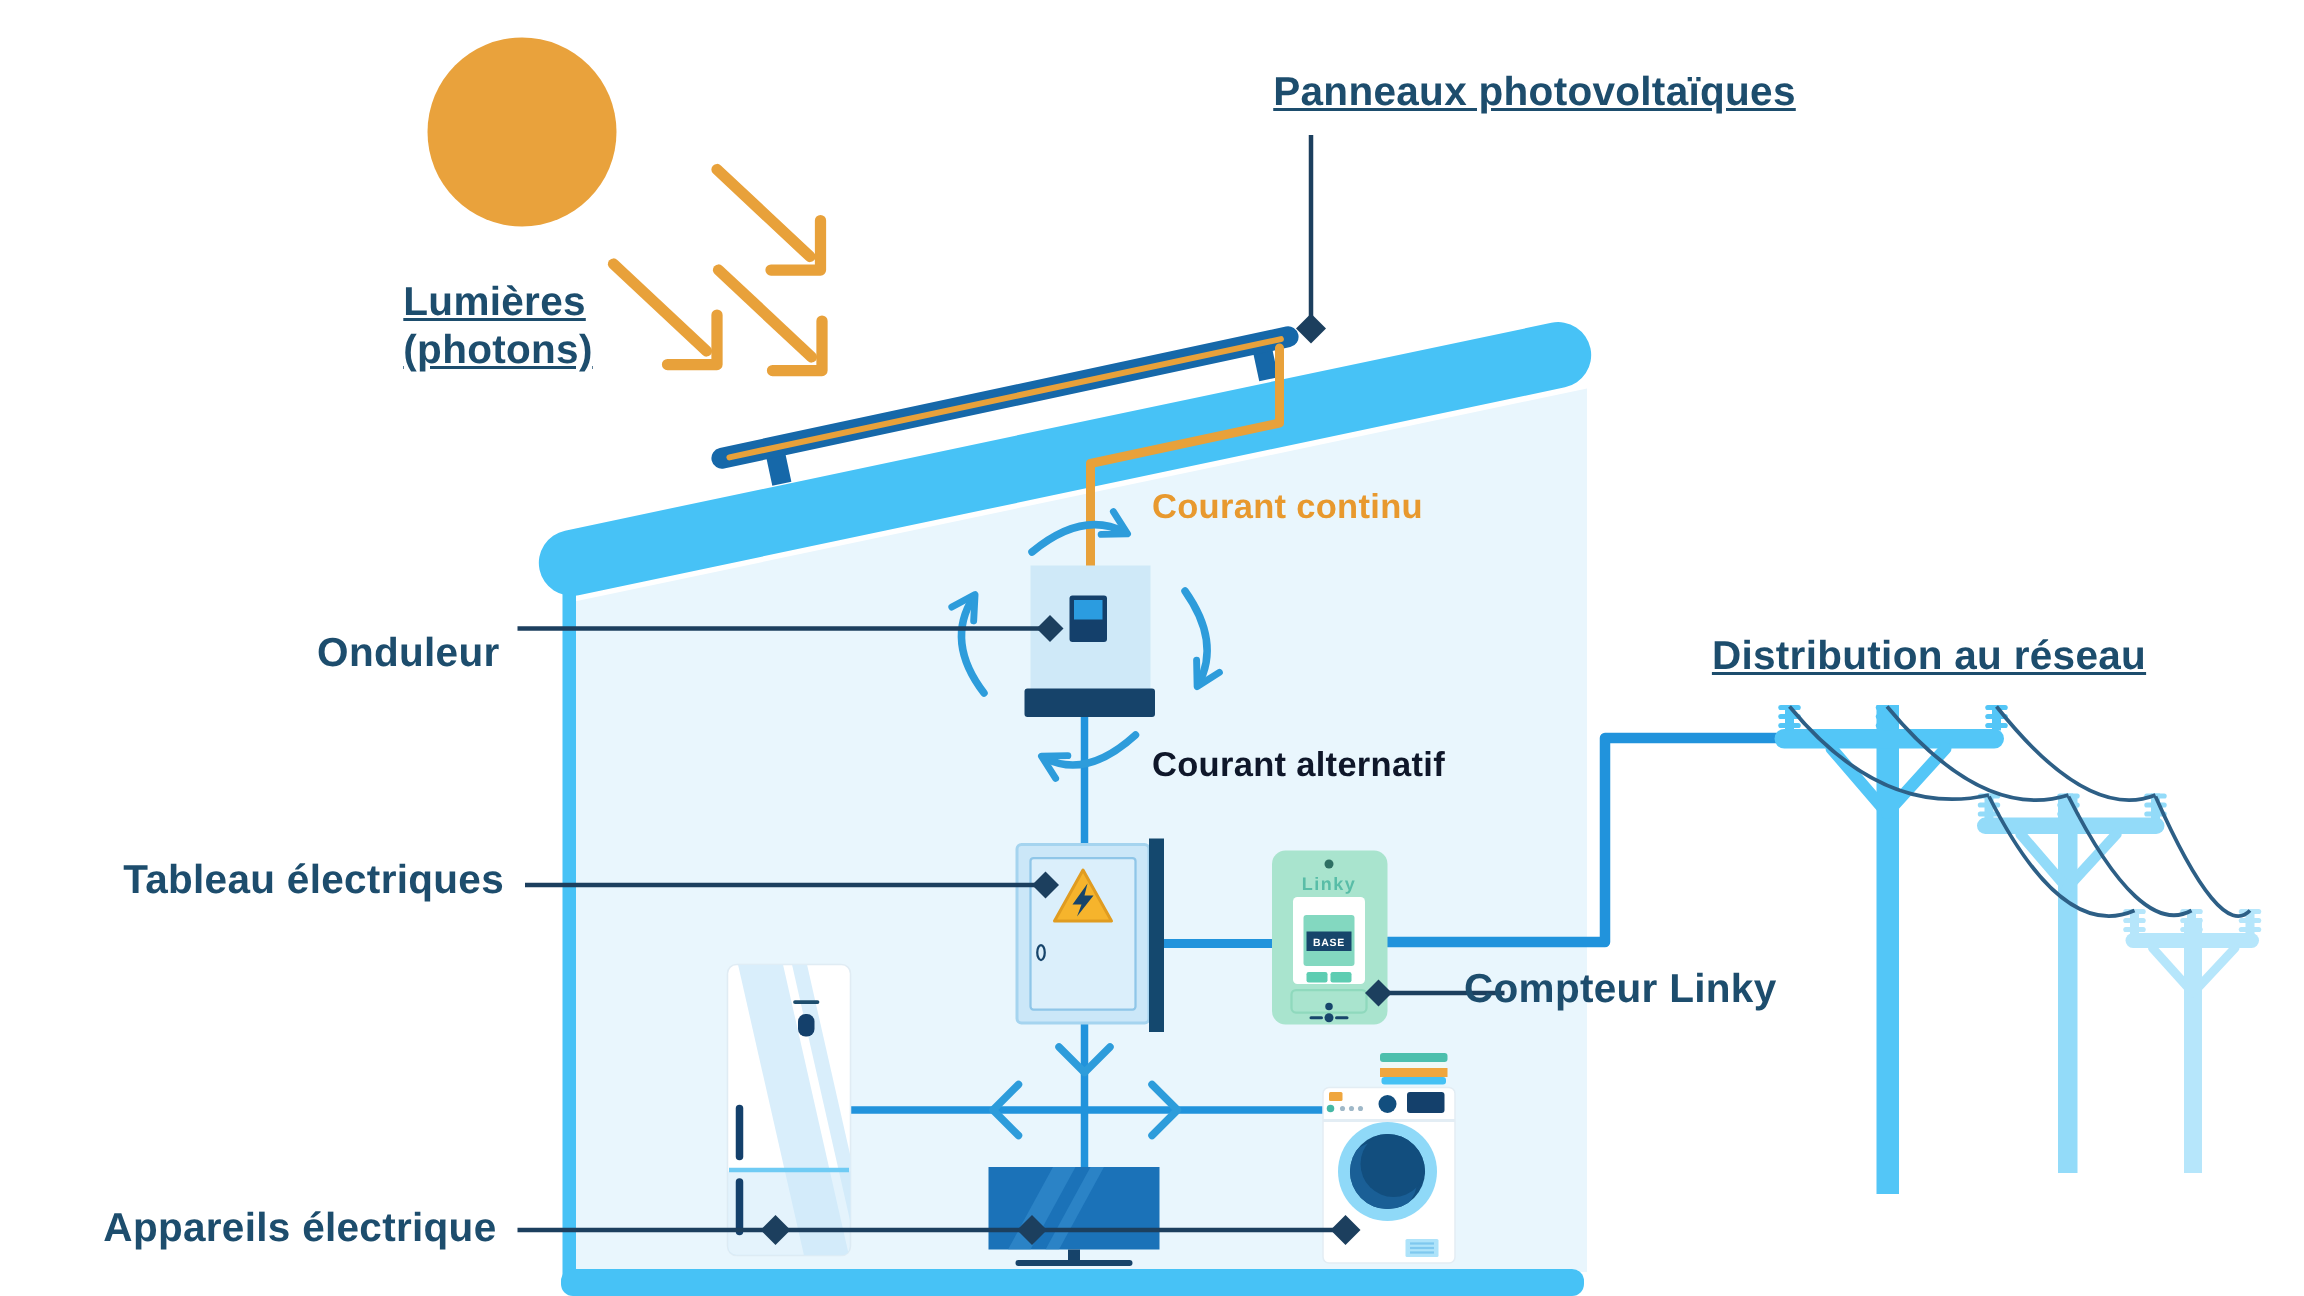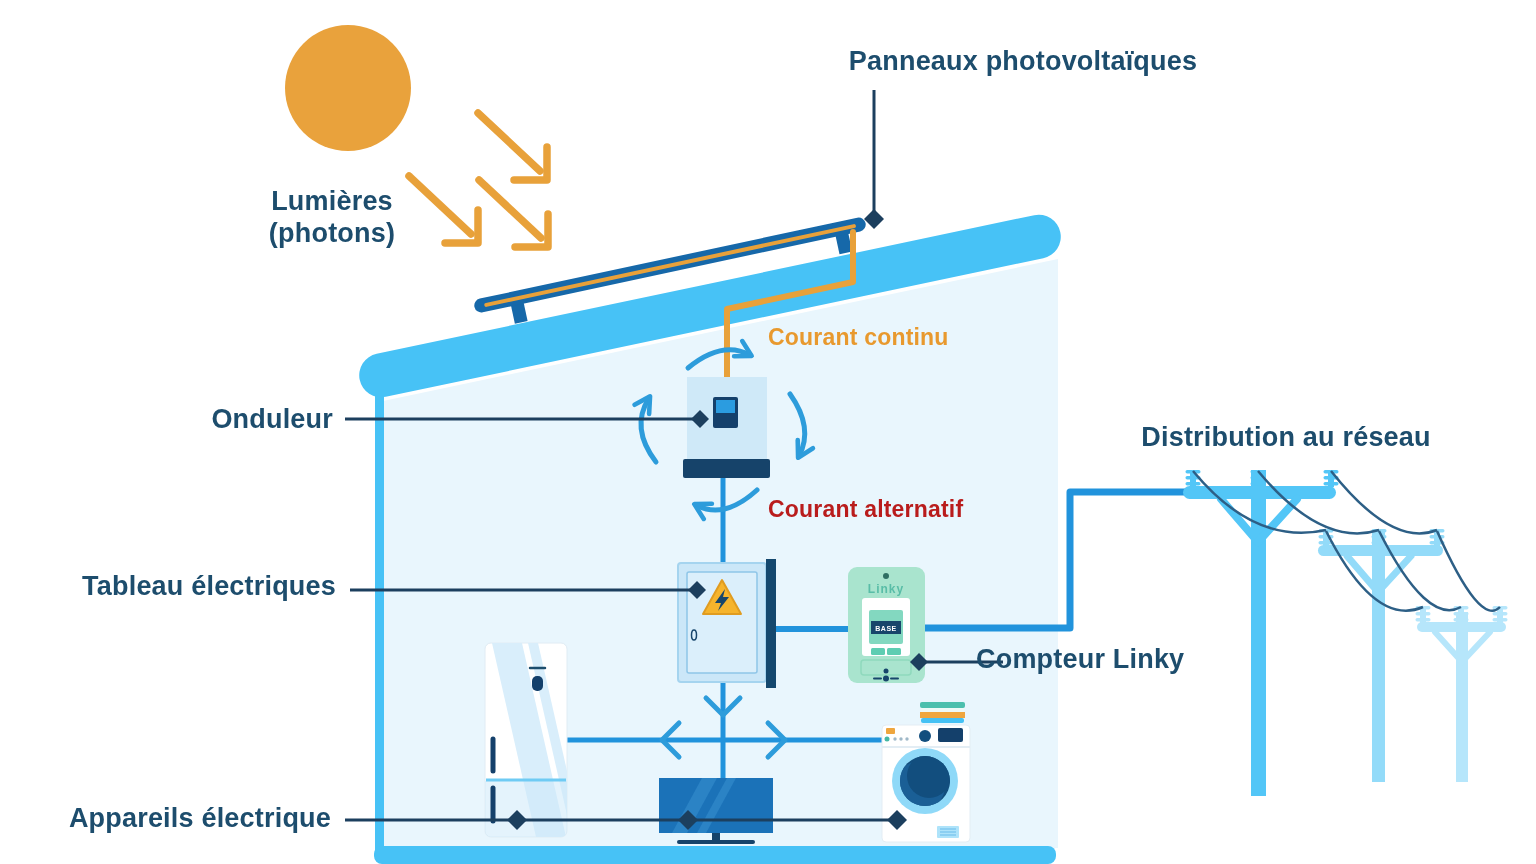--- a/index.html
+++ b/index.html
@@ -5,24 +5,24 @@
   html,body{margin:0;padding:0;}
   body{
     width:1536px;height:864px;position:relative;background:#ffffff;
     font-family:"Liberation Sans",sans-serif;overflow:hidden;
   }
   #scene{position:absolute;left:0;top:0;width:1536px;height:864px;}
   .lbl{
     position:absolute;color:#1d4d6d;font-weight:700;font-size:27px;
     white-space:nowrap;letter-spacing:.2px;line-height:1.18;
   }
-  .lbl.center{transform:translateX(-50%);text-align:center;}
+  .lbl.center{transform:translateX(-50%);text-align:left;text-decoration:underline;}
   .lbl.right{transform:translateX(-100%);}
   .lbl.orange{color:#e8992e;font-size:23px;}
-  .lbl.blue{color:#b91c1c;font-size:23px;}
+  .lbl.blue{color:#0f172a;font-size:23px;}
 </style>
 </head>
 <body>
 
 <svg id="scene" viewBox="0 0 1536 864">
   <defs>
     <marker id="vArrow" viewBox="0 0 12 12" refX="9" refY="6" markerWidth="4.6" markerHeight="4.6" orient="auto-start-reverse">
       <path d="M2,1.5 L10,6 L2,10.5" fill="none" stroke="#2d9cdb" stroke-width="2.4" stroke-linecap="round" stroke-linejoin="round"></path>
     </marker>
     <g id="insul">
@@ -241,21 +241,21 @@
     <path stroke="none" d="M517,810 l10,10 l-10,10 l-10,-10 Z"></path>
     <path stroke="none" d="M688,810 l10,10 l-10,10 l-10,-10 Z"></path>
     <path stroke="none" d="M897,810 l10,10 l-10,10 l-10,-10 Z"></path>
   </g>
 </svg>
 
 <div class="lbl center" style="left:1023px;top:46px;">Panneaux photovoltaïques</div>
 
 <div class="lbl center" style="left:332px;top:186px;"><span>Lumières</span><br><span>(photons)</span></div>
 
-<div class="lbl right" style="left:333px;top:404px;">Onduleur</div>
+<div class="lbl right" style="left:333px;top:420px;">Onduleur</div>
 
 <div class="lbl orange" style="left:768px;top:324px;text-align:right;">Courant continu</div>
 
 <div class="lbl blue" style="left:768px;top:496px;">Courant alternatif</div>
 
 <div class="lbl right" style="left:336px;top:571px;">Tableau électriques</div>
 
 <div class="lbl" style="left:976px;top:644px;">Compteur Linky</div>
 
 <div class="lbl center" style="left:1286px;top:422px;">Distribution au réseau</div>

